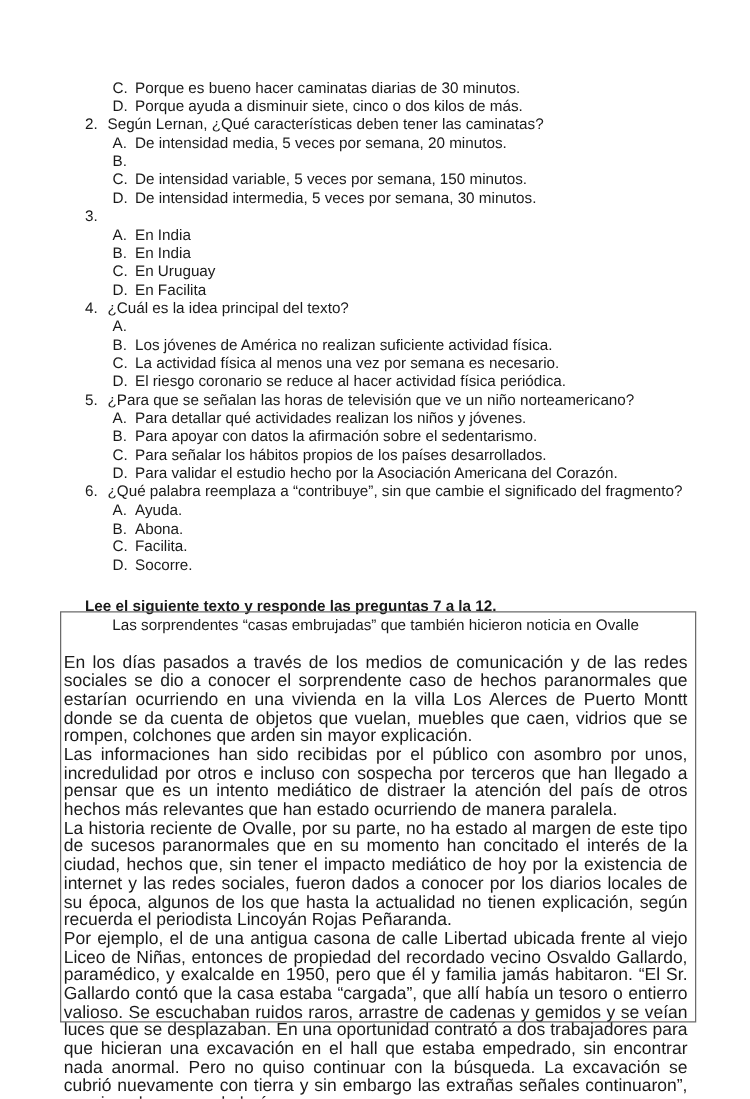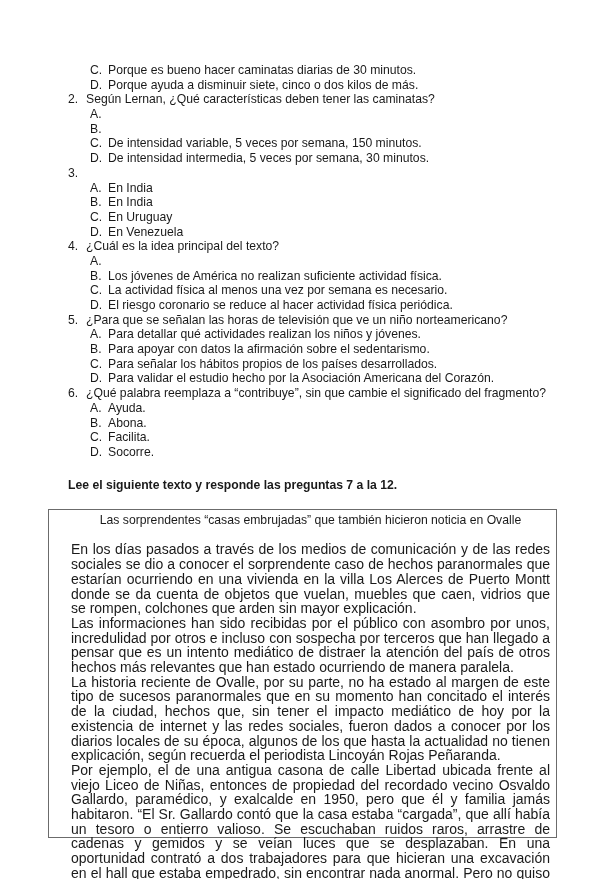--- a/index.html
+++ b/index.html
@@ -13,22 +13,21 @@
   .opt { padding-left: 22px; }
   .num { display: inline-block; width: 18px; }
   .letter { display: inline-block; width: 18px; }
   .instruction {
     position: absolute; left: 68px; top: 478px;
     font-size: 12.2px; font-weight: bold; white-space: nowrap;
   }
   .box {
     position: absolute; left: 48px; top: 489px; width: 509px; height: 329px;
     border: 1px solid #6b6b6b; box-sizing: border-box;
-    padding: 3px 6px 0 22px;
-    margin-top: 20px;
+    padding: 3px 6px 0 2px;
   }
   .box-title { text-align: center; font-size: 12.2px; line-height: 14.7px; }
   .box-spacer { height: 14.7px; }
   .para { font-size: 14px; line-height: 14.7px; text-align: justify; text-align-last: left; }
 </style>
 </head>
 <body>
 
 <div class="page">
 
@@ -42,20 +41,21 @@
         <span class="letter">D.</span>
         <span>Porque ayuda a disminuir siete, cinco o dos kilos de más.</span>
       </div>
 
     <div class="line">
         <span class="num">2.</span>
         <span>Según Lernan, ¿Qué características deben tener las caminatas?</span>
       </div>
     <div class="line opt">
         <span class="letter">A.</span>
+        <span>De intensidad media, 5 veces por semana, 20 minutos.</span>
       </div>
     <div class="line opt">
         <span class="letter">B.</span>
       </div>
     <div class="line opt">
         <span class="letter">C.</span>
         <span>De intensidad variable, 5 veces por semana, 150 minutos.</span>
       </div>
     <div class="line opt">
         <span class="letter">D.</span>
@@ -72,21 +72,21 @@
     <div class="line opt">
         <span class="letter">B.</span>
         <span>En India</span>
       </div>
     <div class="line opt">
         <span class="letter">C.</span>
         <span>En Uruguay</span>
       </div>
     <div class="line opt">
         <span class="letter">D.</span>
-        <span>En Venezuela</span>
+        <span>En Facilita</span>
       </div>
 
     <div class="line">
         <span class="num">4.</span>
         <span>¿Cuál es la idea principal del texto?</span>
       </div>
     <div class="line opt">
         <span class="letter">A.</span>
       </div>
     <div class="line opt">

